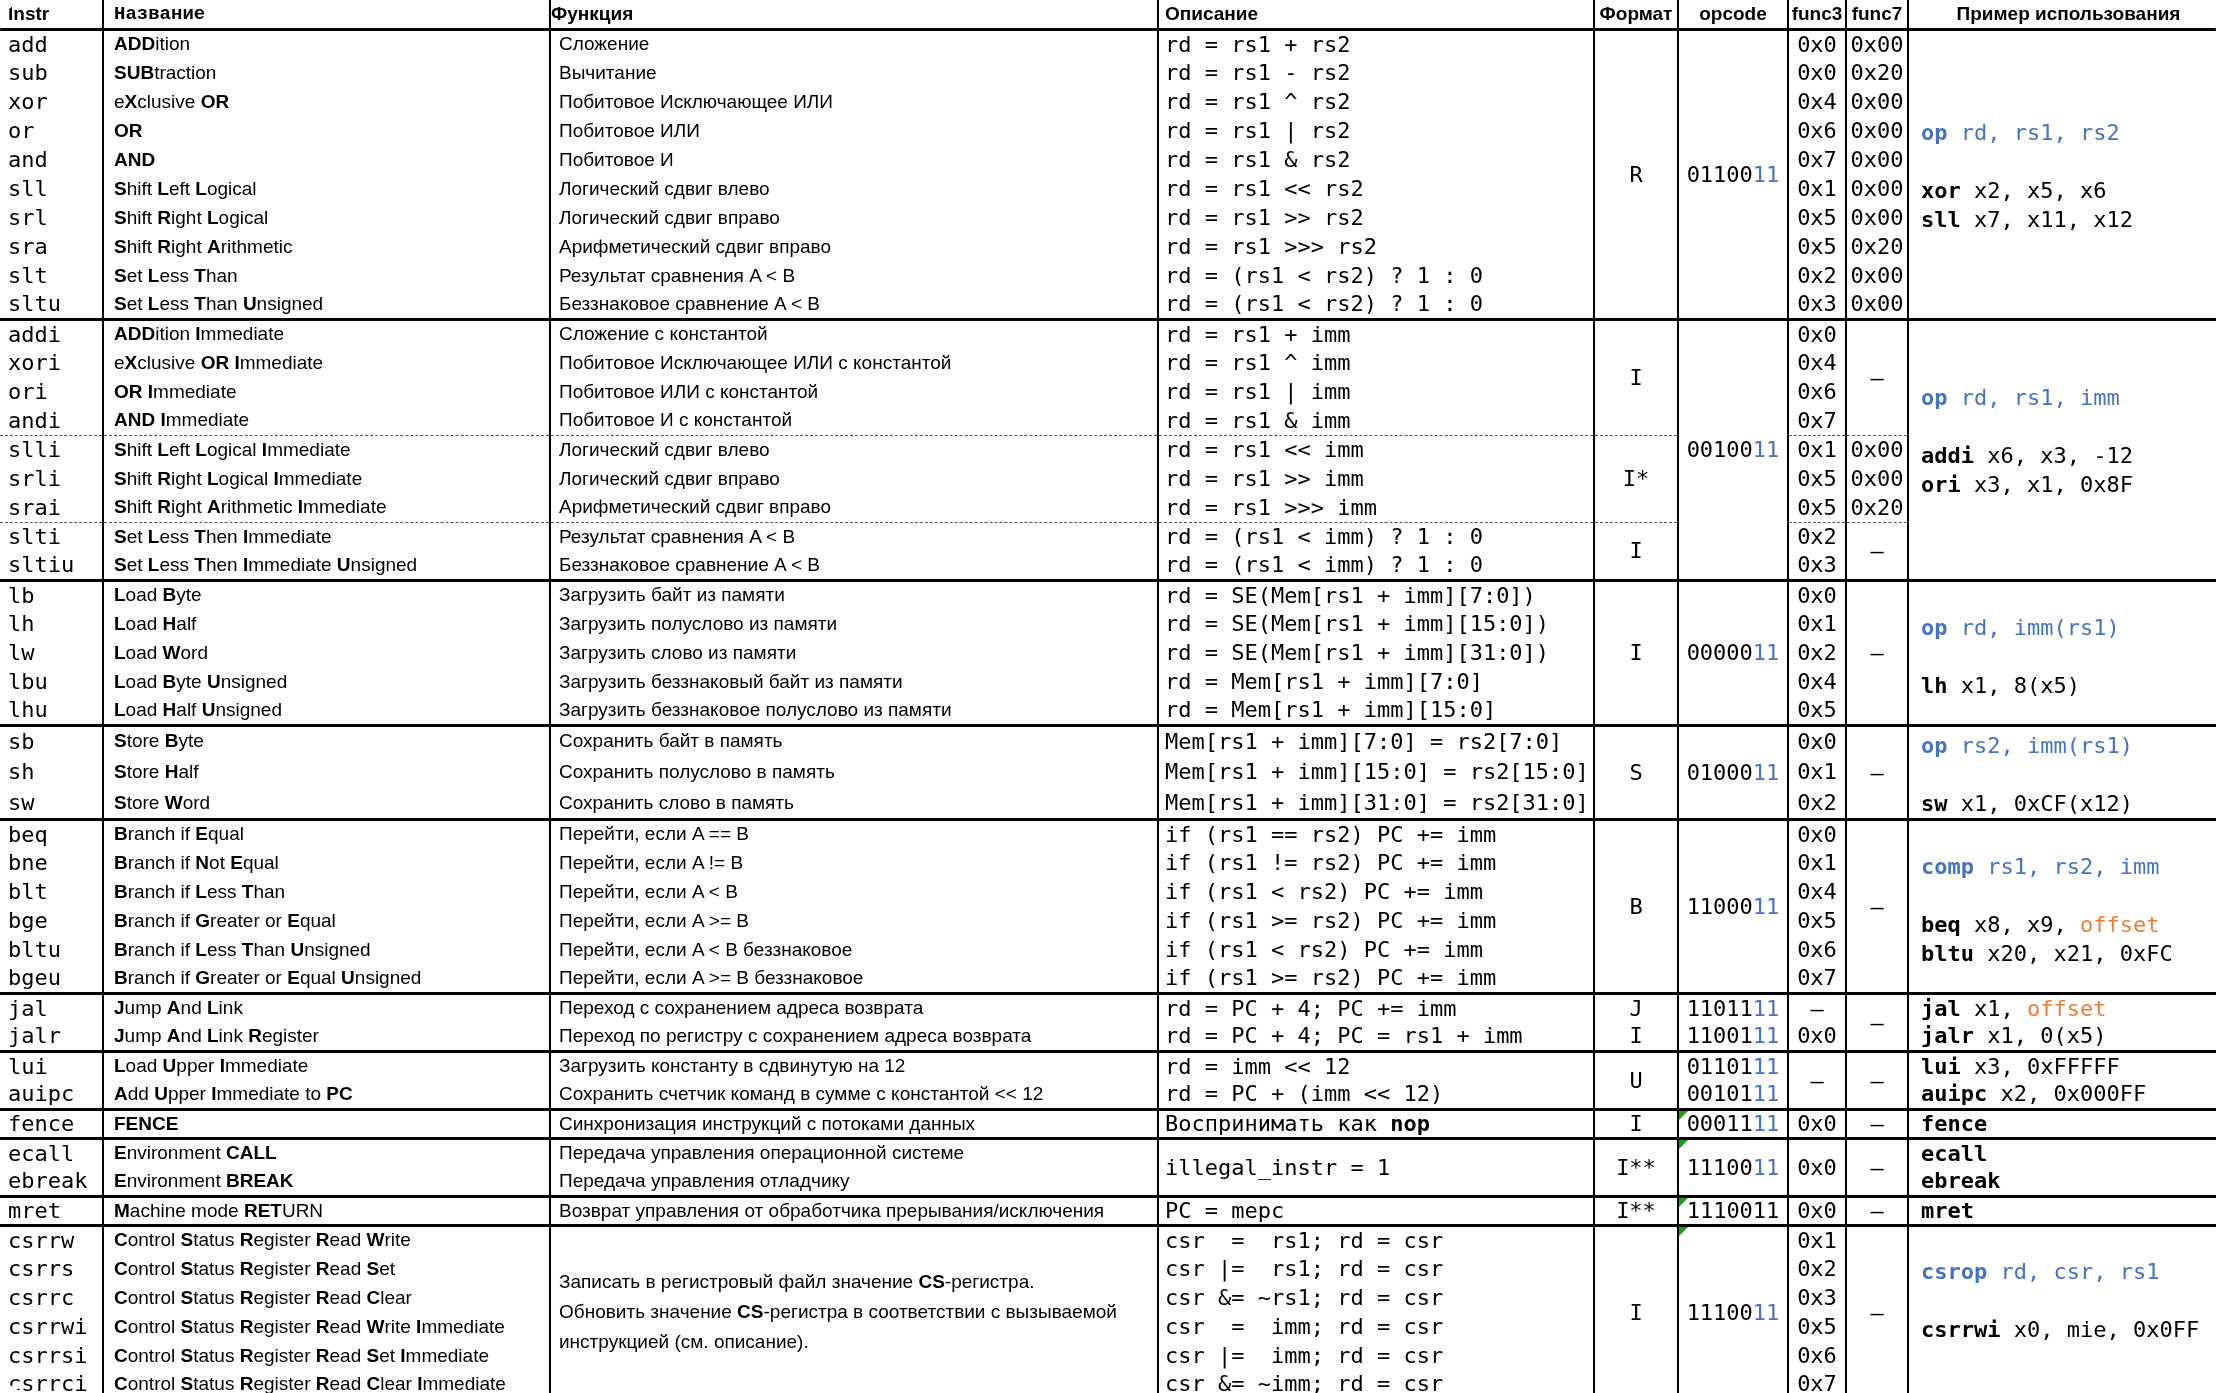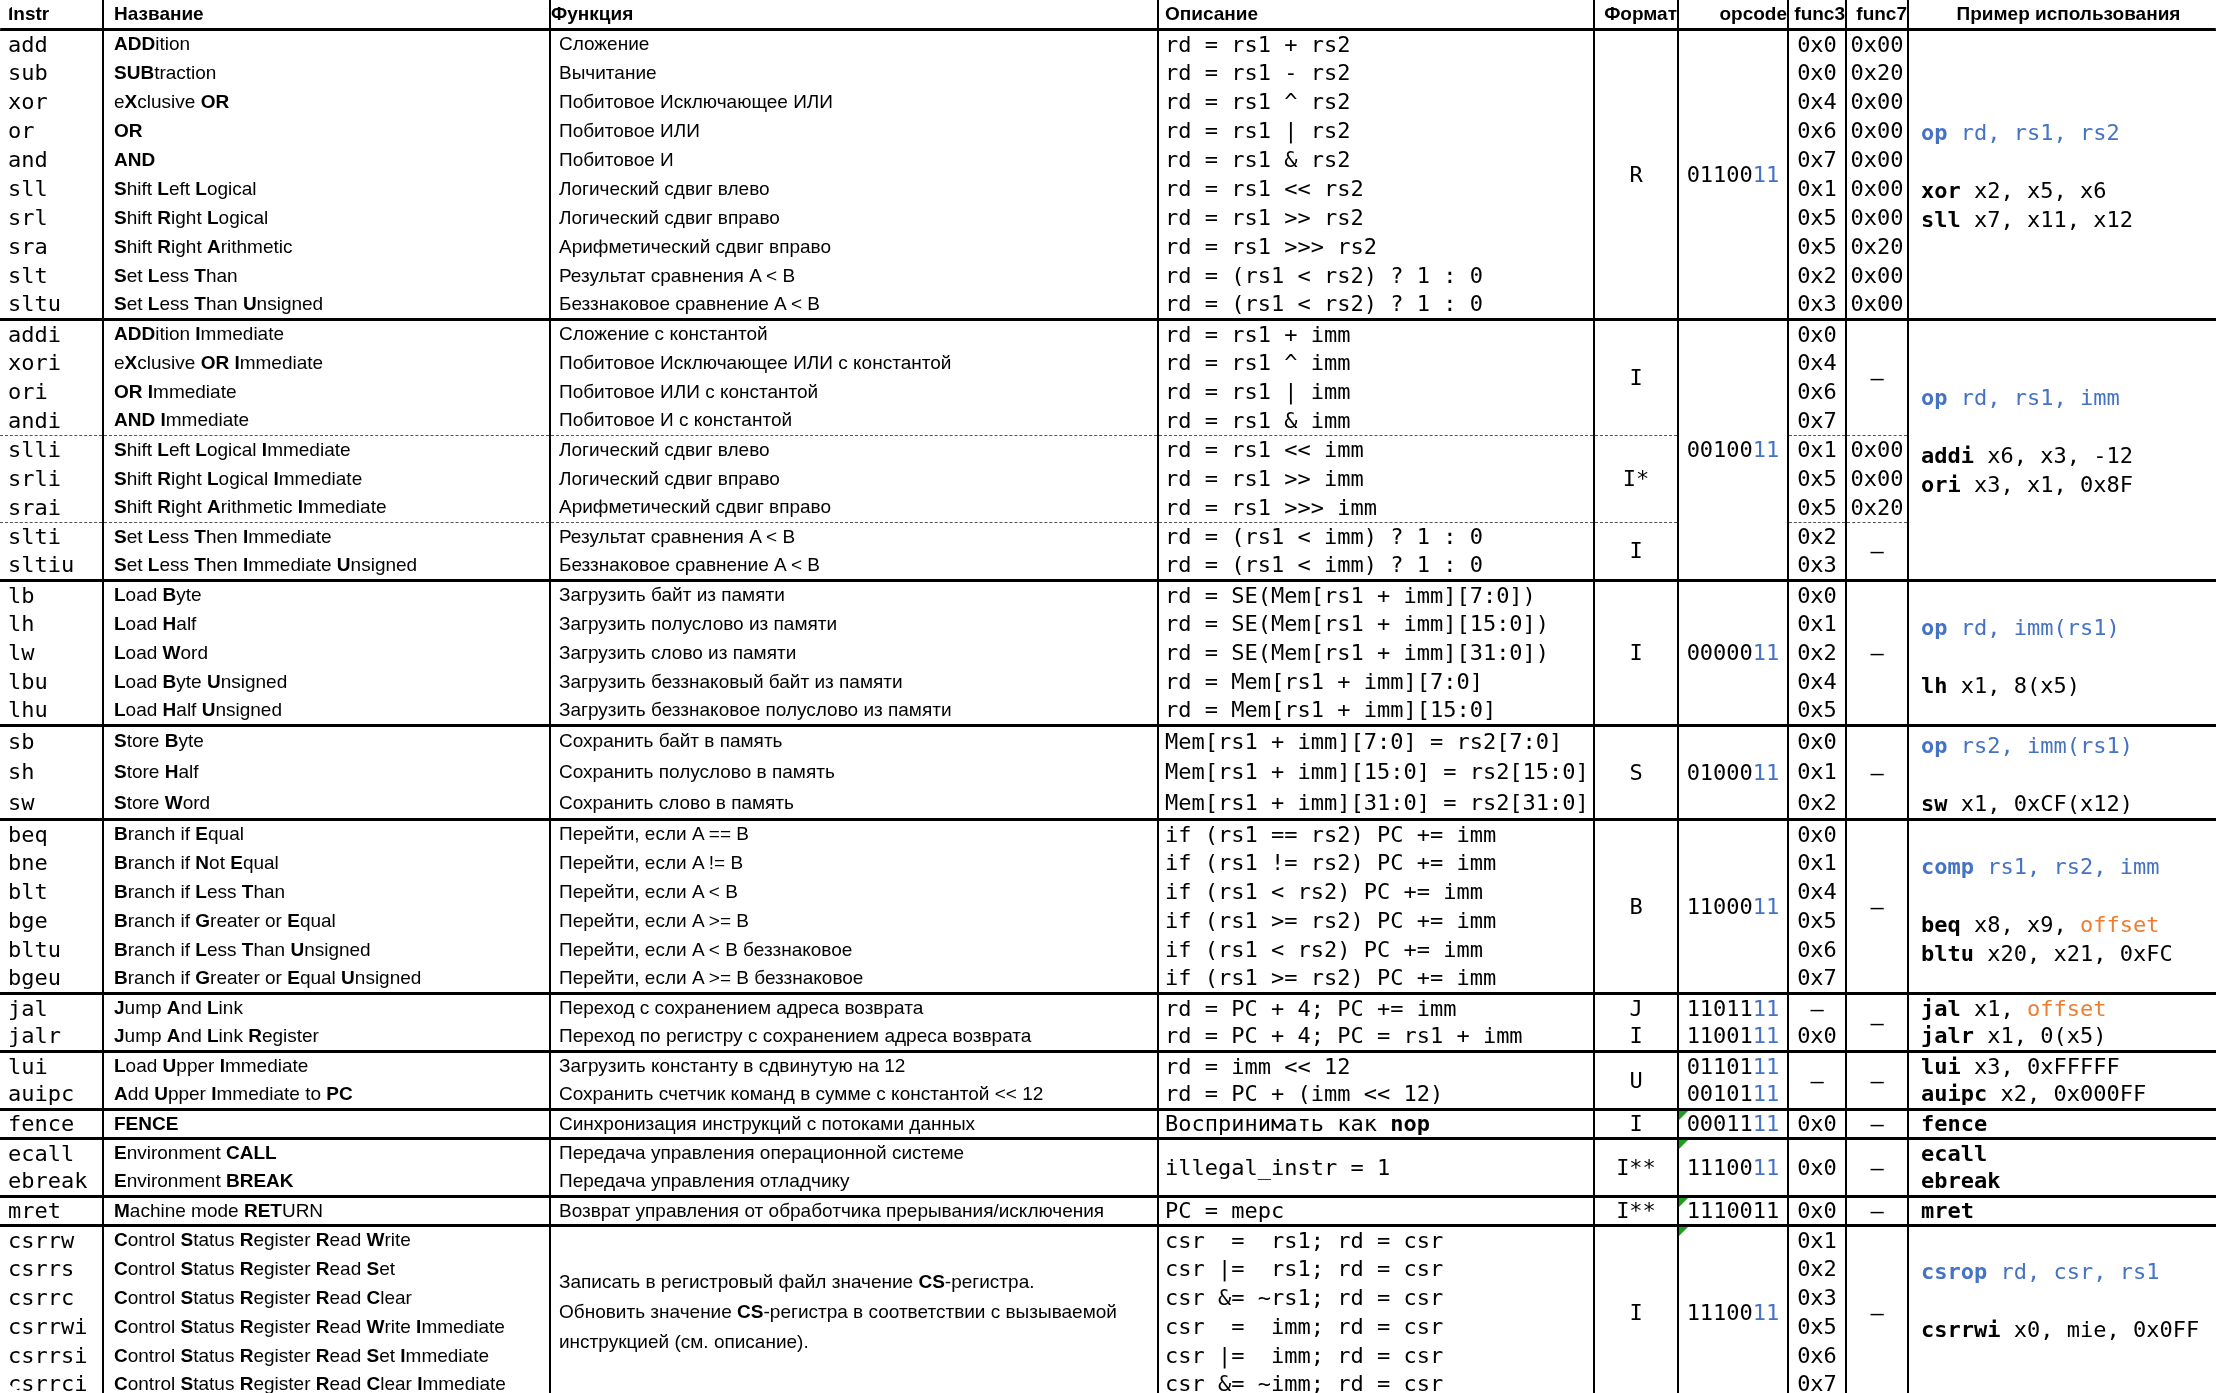--- a/index.html
+++ b/index.html
@@ -12,23 +12,23 @@
        font-size:19px; text-align:left; white-space:nowrap; background:#fff; }
   td { white-space:pre; }
   .mono { font-family:"DejaVu Sans Mono",monospace; font-size:22px; }
   .sans { font-family:"Liberation Sans",sans-serif; font-size:19px; white-space:nowrap; }
   .c-instr { border-left:none; padding-left:8px; }
   .c-name  { padding-left:10px; }
   .c-func  { padding-left:8px; }
   .c-desc  { padding-left:6px; }
   .c-fmt, .c-op, .c-f3, .c-f7 { text-align:center; }
   .c-ex { border-right:none; padding-left:12px; }
-  .h-c { text-align:right; }
+  .h-c { text-align:center; }
   .h-instr { border-left:none; padding-left:8px; }
-  .h-name { padding-left:10px; }
+  .h-name { padding-left:10px;font-family:Liberation Mono, monospace; }
   .h-func { padding-left:0; }
   .h-desc { padding-left:6px; }
   .h-ex { border-right:none; padding-left:12px;text-align:center; }
   .gt { border-top:3px solid #000; }
   .dt { border-top:1px dashed #555; }
   .sg-blue  { color:var(--blue); }
   .sg-blueb { color:var(--blue); font-weight:bold; }
   .sg-orange{ color:var(--orange);text-align:center; }
   .sg-bb    { font-weight:bold; }
   .green-flag { position:relative; }

